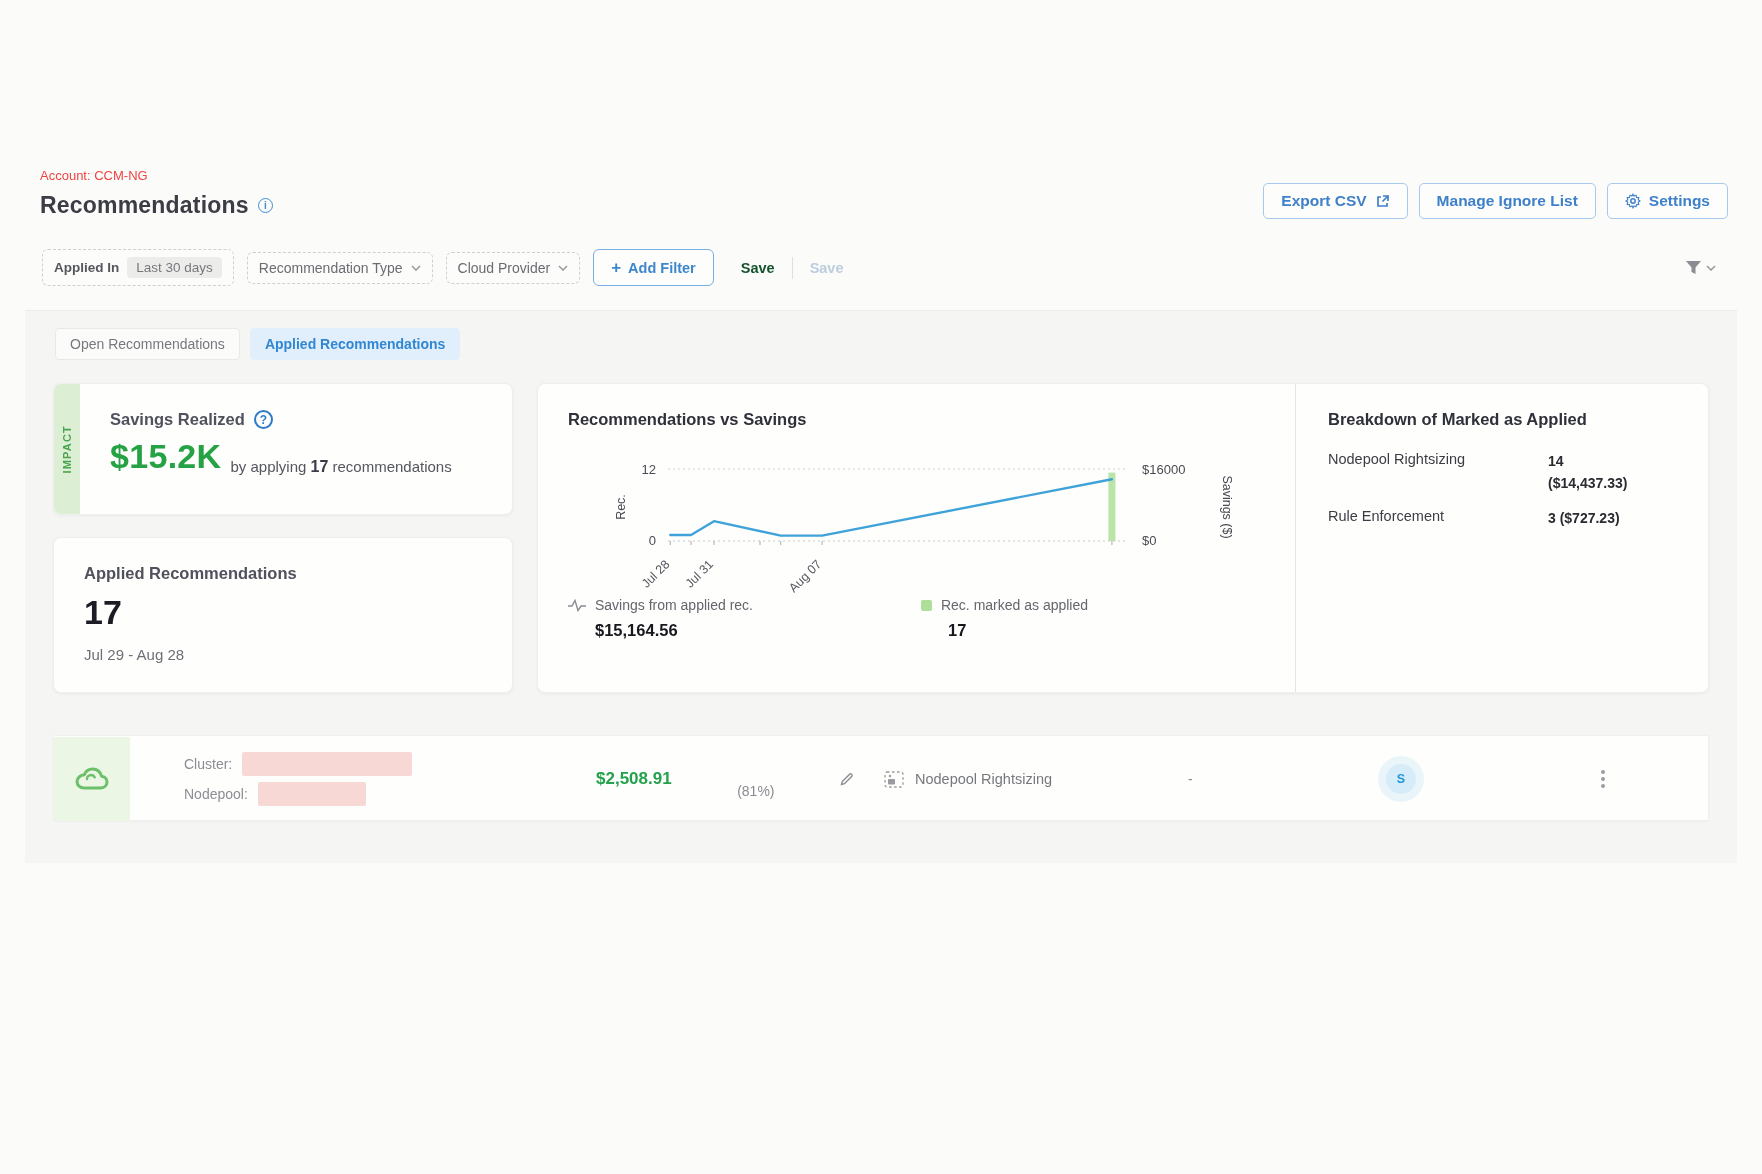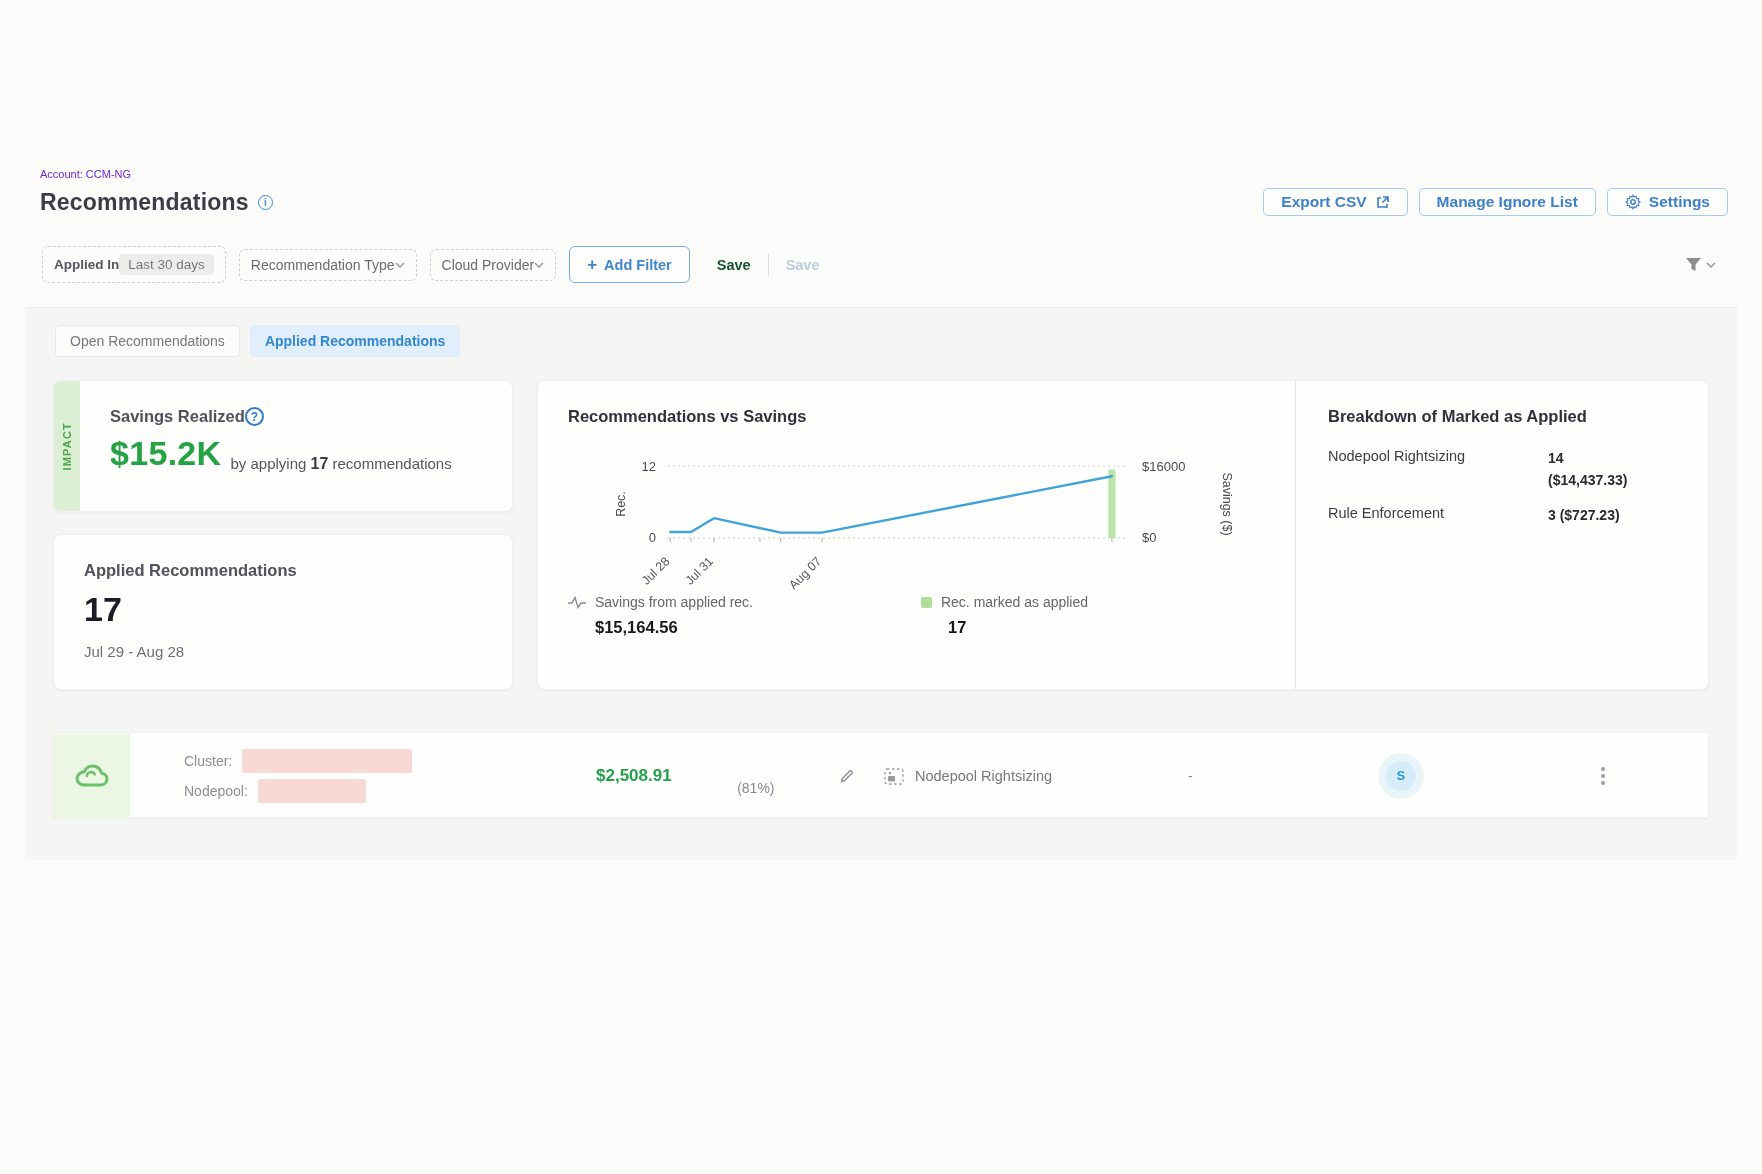--- a/index.html
+++ b/index.html
@@ -8,45 +8,45 @@
     font-family: "Liberation Sans", sans-serif;
     background: #fbfbf9;
     color: #3b3c45;
     overflow: hidden;
   }
   
   .header-row {
     display: flex; justify-content: space-between; align-items: flex-end;
     padding: 168px 34px 0 40px;
   }
-  .breadcrumb { font-size: 11px; color: #6d28d9; margin-bottom: 9px; cursor: pointer; }
+  .breadcrumb { font-size: 13px; color: #ef4444; margin-bottom: 9px; cursor: pointer; }
   .title-row { display: flex; align-items: center; gap: 9px; }
   .page-title { font-size: 23px; font-weight: 700; color: #3b3c45; letter-spacing: .2px; }
   .circle-icon {
     display: inline-flex; align-items: center; justify-content: center;
     border-radius: 50%; color: #3f8ed6; border: 1.6px solid #3f8ed6;
     font-weight: 700; background: transparent;
   }
   .info-circle { width: 15px; height: 15px; font-size: 10px; }
   .help-circle { width: 19px; height: 19px; font-size: 12px; border-width: 2px; color: #2e7cc9; border-color: #2e7cc9; }
   .header-buttons { display: flex; gap: 11px; }
   .btn-outline {
     display: inline-flex; align-items: center; gap: 8px;
-    height: 28px; padding: 0 17px;
+    height: 36px; padding: 0 17px;
     background: #fdfdfc; border: 1.6px solid #a6c9ed; border-radius: 5px;
     color: #3e80c9; font-size: 15.5px; font-weight: 700; cursor: pointer;
     font-family: "Liberation Sans", sans-serif;
   }
   
   .filter-bar {
     display: flex; align-items: center; gap: 13px;
     padding: 30px 40px 24px 42px;
   }
   .pill-dashed {
-    display: inline-flex; align-items: center; 
+    display: inline-flex; align-items: center; gap: 8px;
     border: 1px dashed #cfcfcb; border-radius: 6px;
     padding: 7px 11px; background: #fcfcfa; color: #6b6c73; font-size: 14px;
     cursor: pointer;
   }
   .pill-label-strong { font-weight: 700; color: #55565e; font-size: 13.5px; }
   .pill-value-chip { background: #ececea; border-radius: 4px; padding: 3px 9px; color: #77787e; font-size: 13.5px; }
   .chevron { width: 10px; height: 6px; }
   .btn-add-filter {
     display: inline-flex; align-items: center; gap: 7px;
     border: 1.6px solid #79aee3; border-radius: 6px; background: #fdfdfc;
@@ -83,21 +83,21 @@
   .impact-card { height: 132px; display: flex; overflow: hidden; }
   .impact-strip {
     width: 26px; background: #dcefd4; flex: none;
     display: flex; align-items: center; justify-content: center;
   }
   .impact-strip span {
     writing-mode: vertical-rl; transform: rotate(180deg);
     font-size: 11px; font-weight: 700; letter-spacing: 1.2px; color: #4aa54e;
   }
   .impact-body { padding: 26px 0 0 30px; }
-  .impact-title-row { display: flex; align-items: flex-start; }
+  .impact-title-row { display: flex; align-items: flex-start; gap: 9px; }
   .card-title { font-size: 16.5px; font-weight: 700; color: #50515c; }
   .impact-amount-row { display: flex; align-items: flex-end; gap: 9px; margin-top: 8px; }
   .impact-amount { font-size: 34px; font-weight: 800; color: #25a244; letter-spacing: .3px; }
   .impact-desc { font-size: 15px; color: #55565e; }
   .impact-desc b { font-size: 16px; color: #3b3c45; }
   .applied-card { height: 156px; padding: 26px 0 0 30px; }
   .applied-count { font-size: 34px; font-weight: 800; color: #1c1c24; margin-top: 10px; }
   .applied-range { font-size: 15px; color: #6f7077; margin-top: 14px; }
   .big-card { flex: 1; height: 310px; display: flex; }
   .chart-zone { width: 757px; flex: none; padding: 26px 0 0 30px; }

